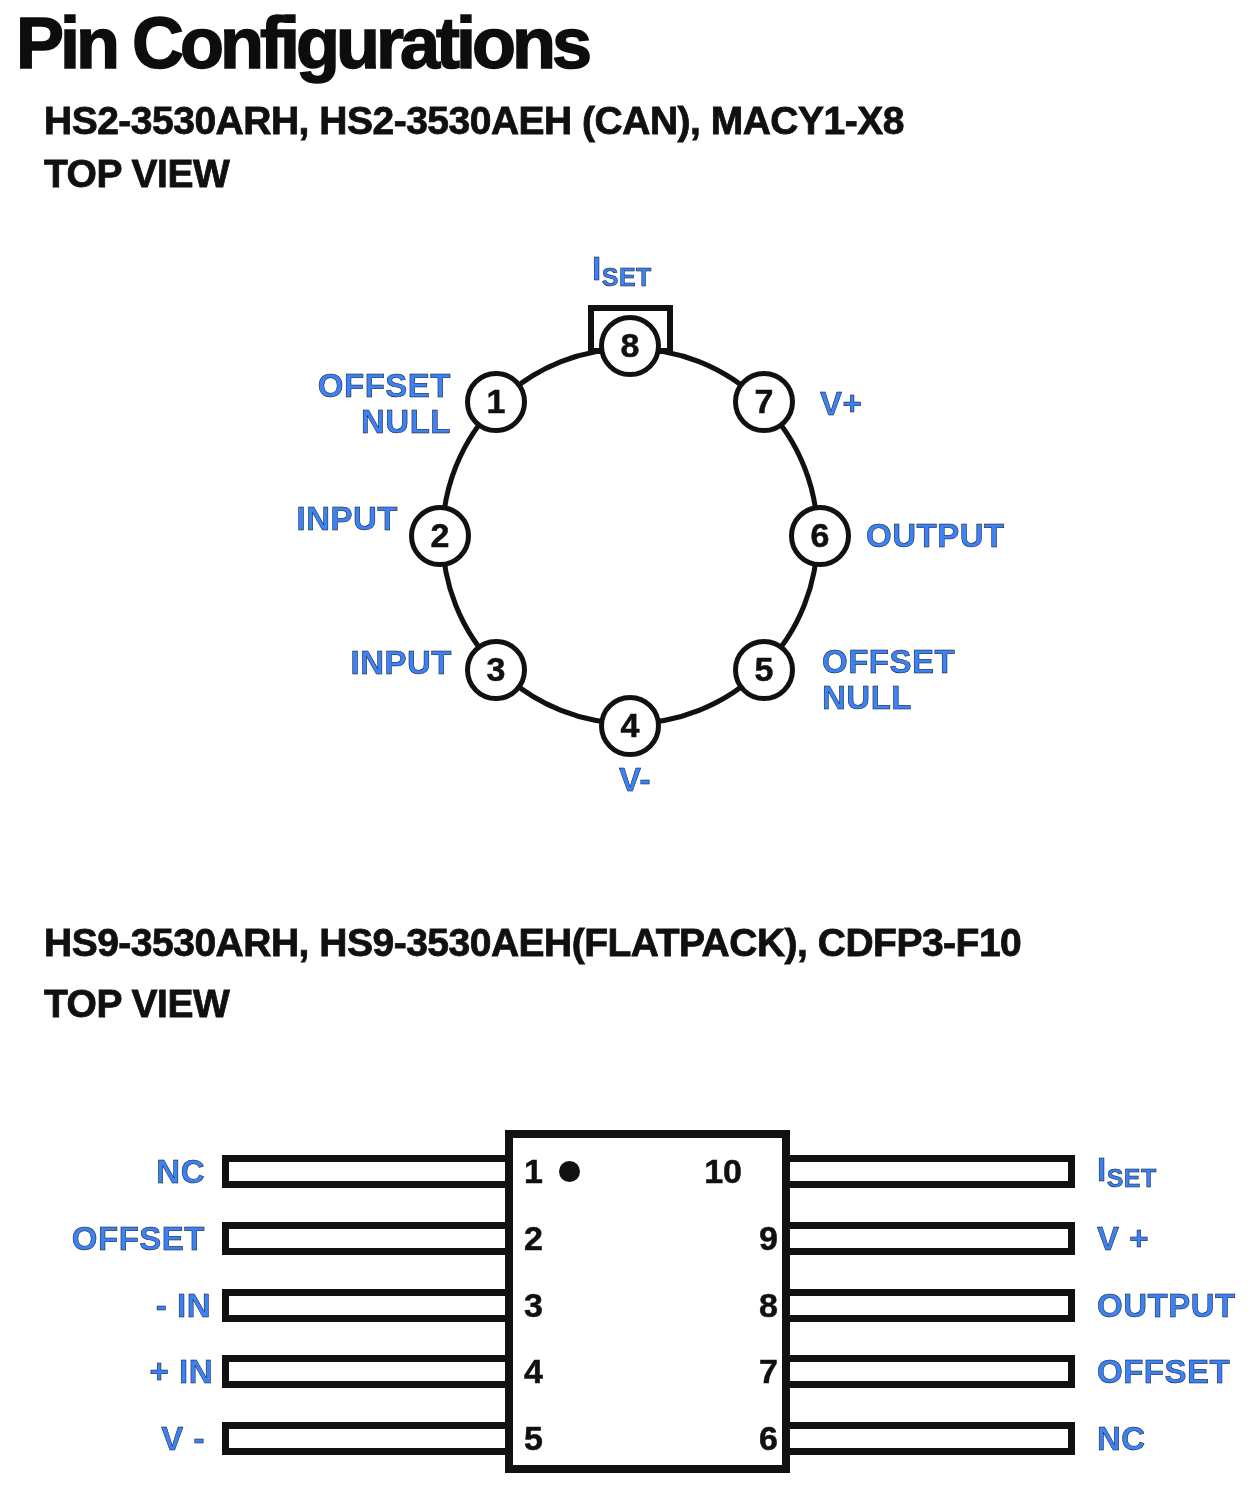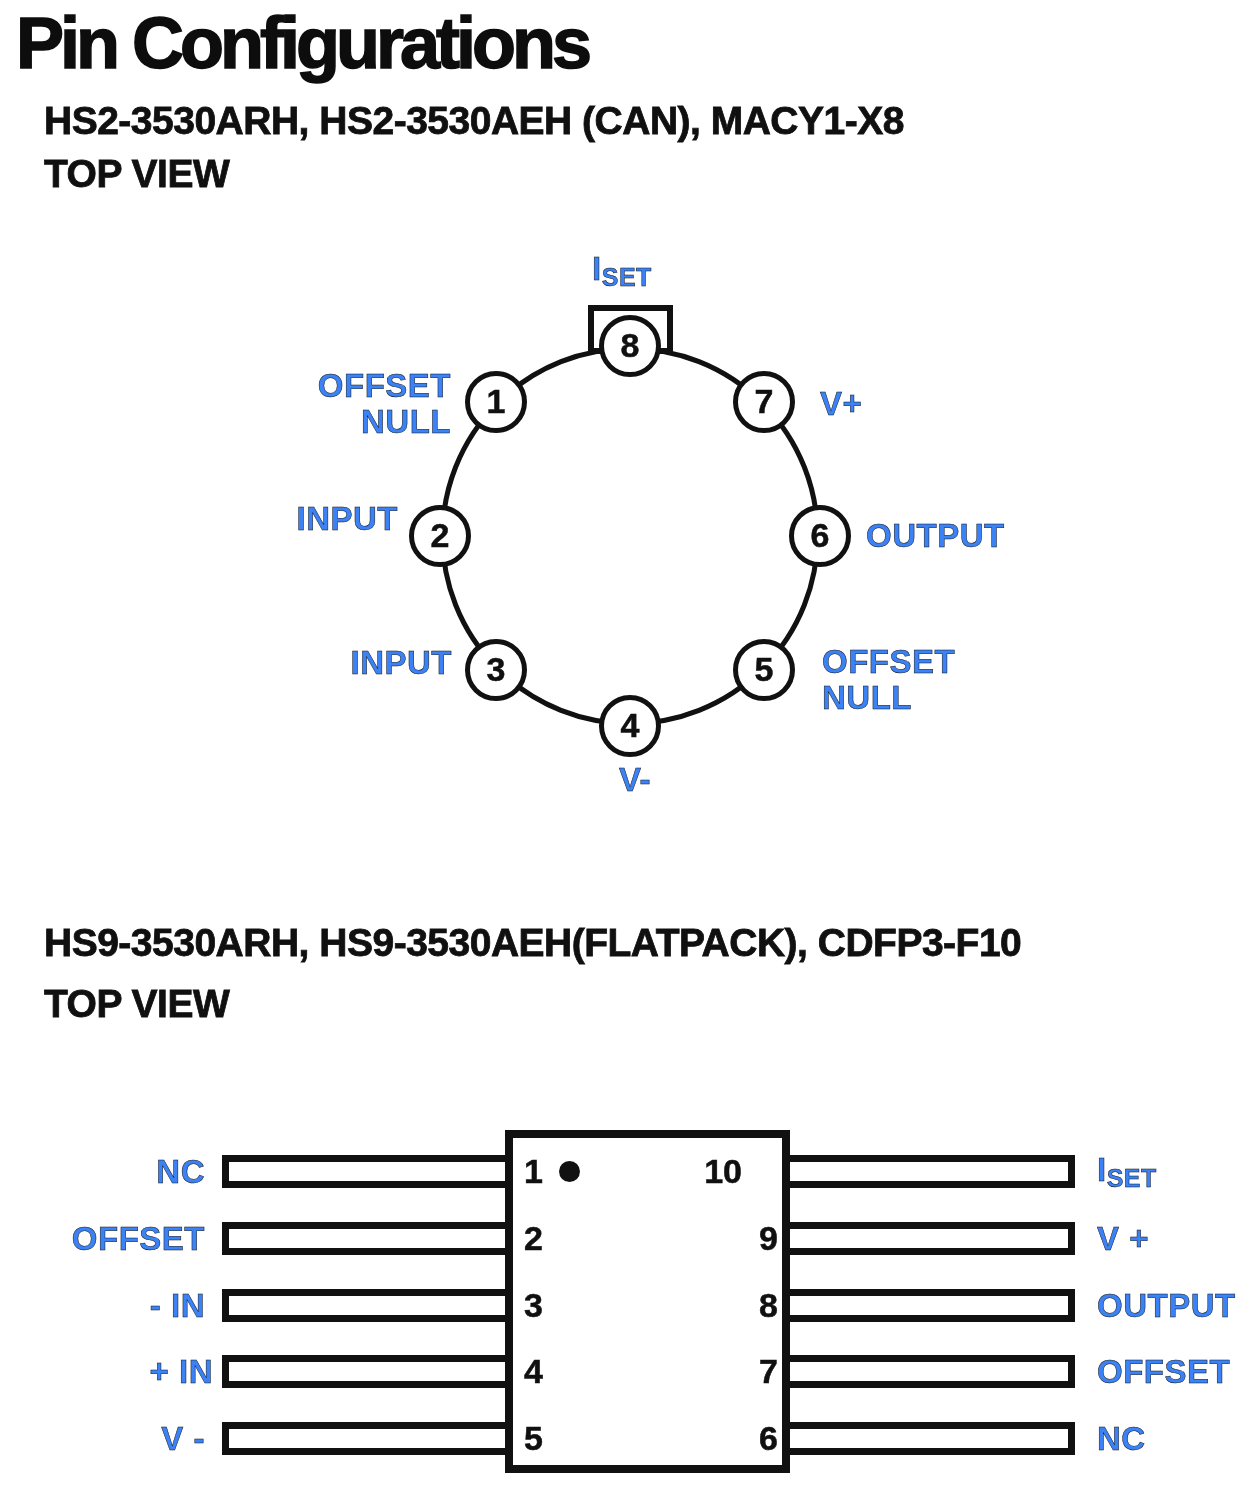--- a/index.html
+++ b/index.html
@@ -148,21 +148,21 @@
     <div class="fp-num" style="left:524px;top:1418px;">5</div>
 
     <div class="fp-num r" style="left:654px;top:1151px;width:88px;">10</div>
     <div class="fp-num r" style="left:690px;top:1218px;width:88px;">9</div>
     <div class="fp-num r" style="left:690px;top:1285px;width:88px;">8</div>
     <div class="fp-num r" style="left:690px;top:1351px;width:88px;">7</div>
     <div class="fp-num r" style="left:690px;top:1418px;width:88px;">6</div>
 
     <div class="lbl r" style="left:0;top:1152px;width:205px;line-height:40px;">NC</div>
     <div class="lbl r" style="left:0;top:1219px;width:205px;line-height:40px;">OFFSET</div>
-    <div class="lbl r" style="left:0;top:1286px;width:205px;line-height:40px;text-align:right;">- IN</div>
+    <div class="lbl r" style="left:6px;top:1286px;width:205px;line-height:40px;text-align:right;">- IN</div>
     <div class="lbl r" style="left:8px;top:1352px;width:205px;line-height:40px;">+ IN</div>
     <div class="lbl r" style="left:0;top:1419px;width:205px;line-height:40px;">V -</div>
 
     <div class="lbl" style="left:1097px;top:1150px;line-height:40px;">
       <span>I</span><span class="sub">SET</span>
     </div>
     <div class="lbl" style="left:1097px;top:1219px;line-height:40px;">V +</div>
     <div class="lbl" style="left:1097px;top:1286px;line-height:40px;">OUTPUT</div>
     <div class="lbl" style="left:1097px;top:1352px;line-height:40px;">OFFSET</div>
     <div class="lbl" style="left:1097px;top:1419px;line-height:40px;">NC</div>

